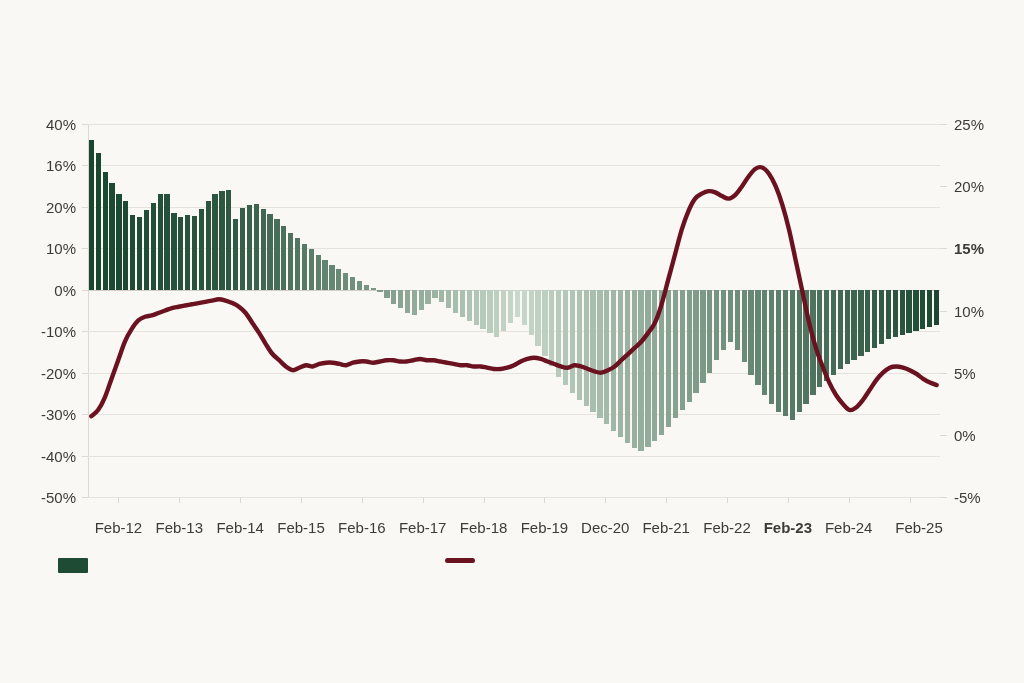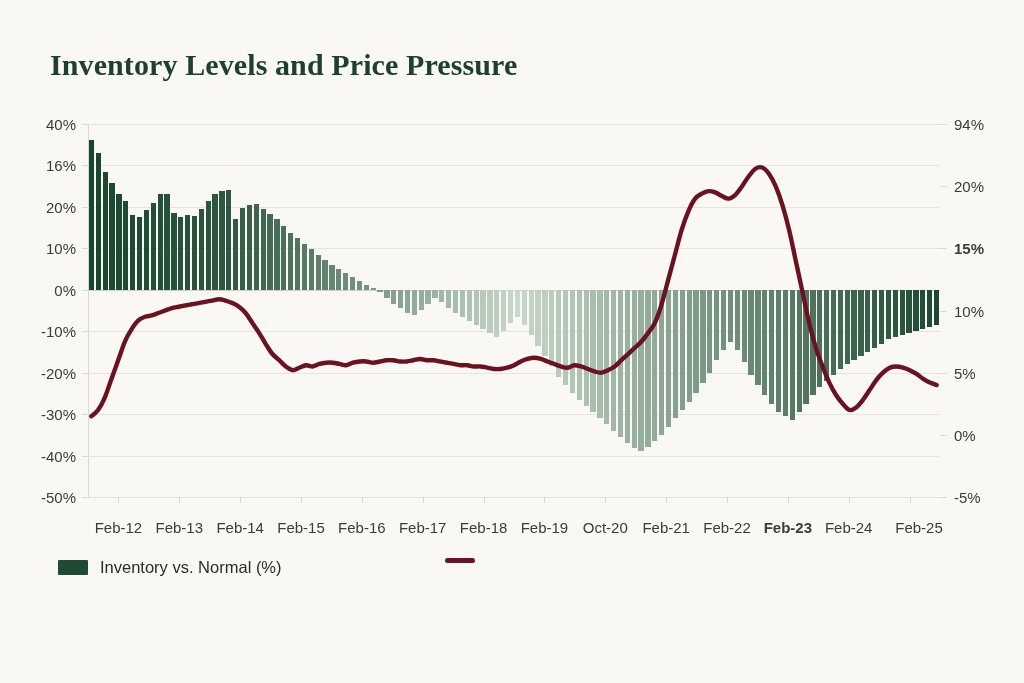--- a/index.html
+++ b/index.html
@@ -45,21 +45,20 @@
   #source{
     position:absolute;left:48px;top:600px;
     font-size:14.5px;color:#4a4a46;white-space:nowrap;
   }
 </style>
 </head>
 <body>
 
 <div id="chart-root">
 
-  <div id="page-title">Inventory Levels and Price Pressure</div>
 
   <div id="plot">
     <div class="axis-spine"></div>
     <div id="gridlines">
         <div class="gridline" style="top: 0px;"></div>
         <div class="gridline" style="top: 41.4444px;"></div>
         <div class="gridline" style="top: 82.8889px;"></div>
         <div class="gridline" style="top: 124.333px;"></div>
         <div class="gridline zero" style="top: 165.778px;"></div>
         <div class="gridline" style="top: 207.222px;"></div>
@@ -84,21 +83,21 @@
         <div class="ytick left" style="top: 248.667px;">-20%</div>
         <div class="xmark" style="left: -6px; top: 248.667px; width: 6px; height: 1px; background: rgb(221, 217, 210);"></div>
         <div class="ytick left" style="top: 290.111px;">-30%</div>
         <div class="xmark" style="left: -6px; top: 290.111px; width: 6px; height: 1px; background: rgb(221, 217, 210);"></div>
         <div class="ytick left" style="top: 331.556px;">-40%</div>
         <div class="xmark" style="left: -6px; top: 331.556px; width: 6px; height: 1px; background: rgb(221, 217, 210);"></div>
         <div class="ytick left" style="top: 373px;">-50%</div>
         <div class="xmark" style="left: -6px; top: 373px; width: 6px; height: 1px; background: rgb(221, 217, 210);"></div>
       </div>
     <div id="yticks-right">
-        <div class="ytick right" style="top: 0px;">94%</div>
+        <div class="ytick right" style="top: 0px;">25%</div>
         <div class="xmark" style="left: 852px; top: 0px; width: 7px; height: 1px; background: rgb(221, 217, 210);"></div>
         <div class="ytick right" style="top: 62.1667px;">20%</div>
         <div class="xmark" style="left: 852px; top: 62.1667px; width: 7px; height: 1px; background: rgb(221, 217, 210);"></div>
         <div class="ytick right" style="top: 124.333px; font-weight: bold;">15%</div>
         <div class="xmark" style="left: 852px; top: 124.333px; width: 7px; height: 1px; background: rgb(221, 217, 210);"></div>
         <div class="ytick right" style="top: 186.5px;">10%</div>
         <div class="xmark" style="left: 852px; top: 186.5px; width: 7px; height: 1px; background: rgb(221, 217, 210);"></div>
         <div class="ytick right" style="top: 248.667px;">5%</div>
         <div class="xmark" style="left: 852px; top: 248.667px; width: 7px; height: 1px; background: rgb(221, 217, 210);"></div>
         <div class="ytick right" style="top: 310.833px;">0%</div>
@@ -245,39 +244,38 @@
         <div class="xtick" style="left: 213px;">Feb-15</div>
         <div class="xmark" style="left: 213px; top: 373px;"></div>
         <div class="xtick" style="left: 273.857px;">Feb-16</div>
         <div class="xmark" style="left: 273.857px; top: 373px;"></div>
         <div class="xtick" style="left: 334.714px;">Feb-17</div>
         <div class="xmark" style="left: 334.714px; top: 373px;"></div>
         <div class="xtick" style="left: 395.571px;">Feb-18</div>
         <div class="xmark" style="left: 395.571px; top: 373px;"></div>
         <div class="xtick" style="left: 456.429px;">Feb-19</div>
         <div class="xmark" style="left: 456.429px; top: 373px;"></div>
-        <div class="xtick" style="left: 517.286px;">Oct-20</div>
+        <div class="xtick" style="left: 517.286px;">Dec-20</div>
         <div class="xmark" style="left: 517.286px; top: 373px;"></div>
         <div class="xtick" style="left: 578.143px;">Feb-21</div>
         <div class="xmark" style="left: 578.143px; top: 373px;"></div>
         <div class="xtick" style="left: 639px;">Feb-22</div>
         <div class="xmark" style="left: 639px; top: 373px;"></div>
         <div class="xtick" style="left: 699.857px; font-weight: bold;">Feb-23</div>
         <div class="xmark" style="left: 699.857px; top: 373px;"></div>
         <div class="xtick" style="left: 760.714px;">Feb-24</div>
         <div class="xmark" style="left: 760.714px; top: 373px;"></div>
         <div class="xtick" style="left: 831px;">Feb-25</div>
         <div class="xmark" style="left: 821.571px; top: 373px;"></div>
       </div>
   </div>
 
   <div id="legend">
     <div class="legend-item" style="left:0px;">
       <span class="legend-swatch-bar"></span>
-      <span class="legend-label">Inventory vs. Normal (%)</span>
     </div>
     <div class="legend-item" style="left:387px;">
       <span class="legend-swatch-line"></span>
     </div>
   </div>
 
 
 </div>
 
 </body></html>

